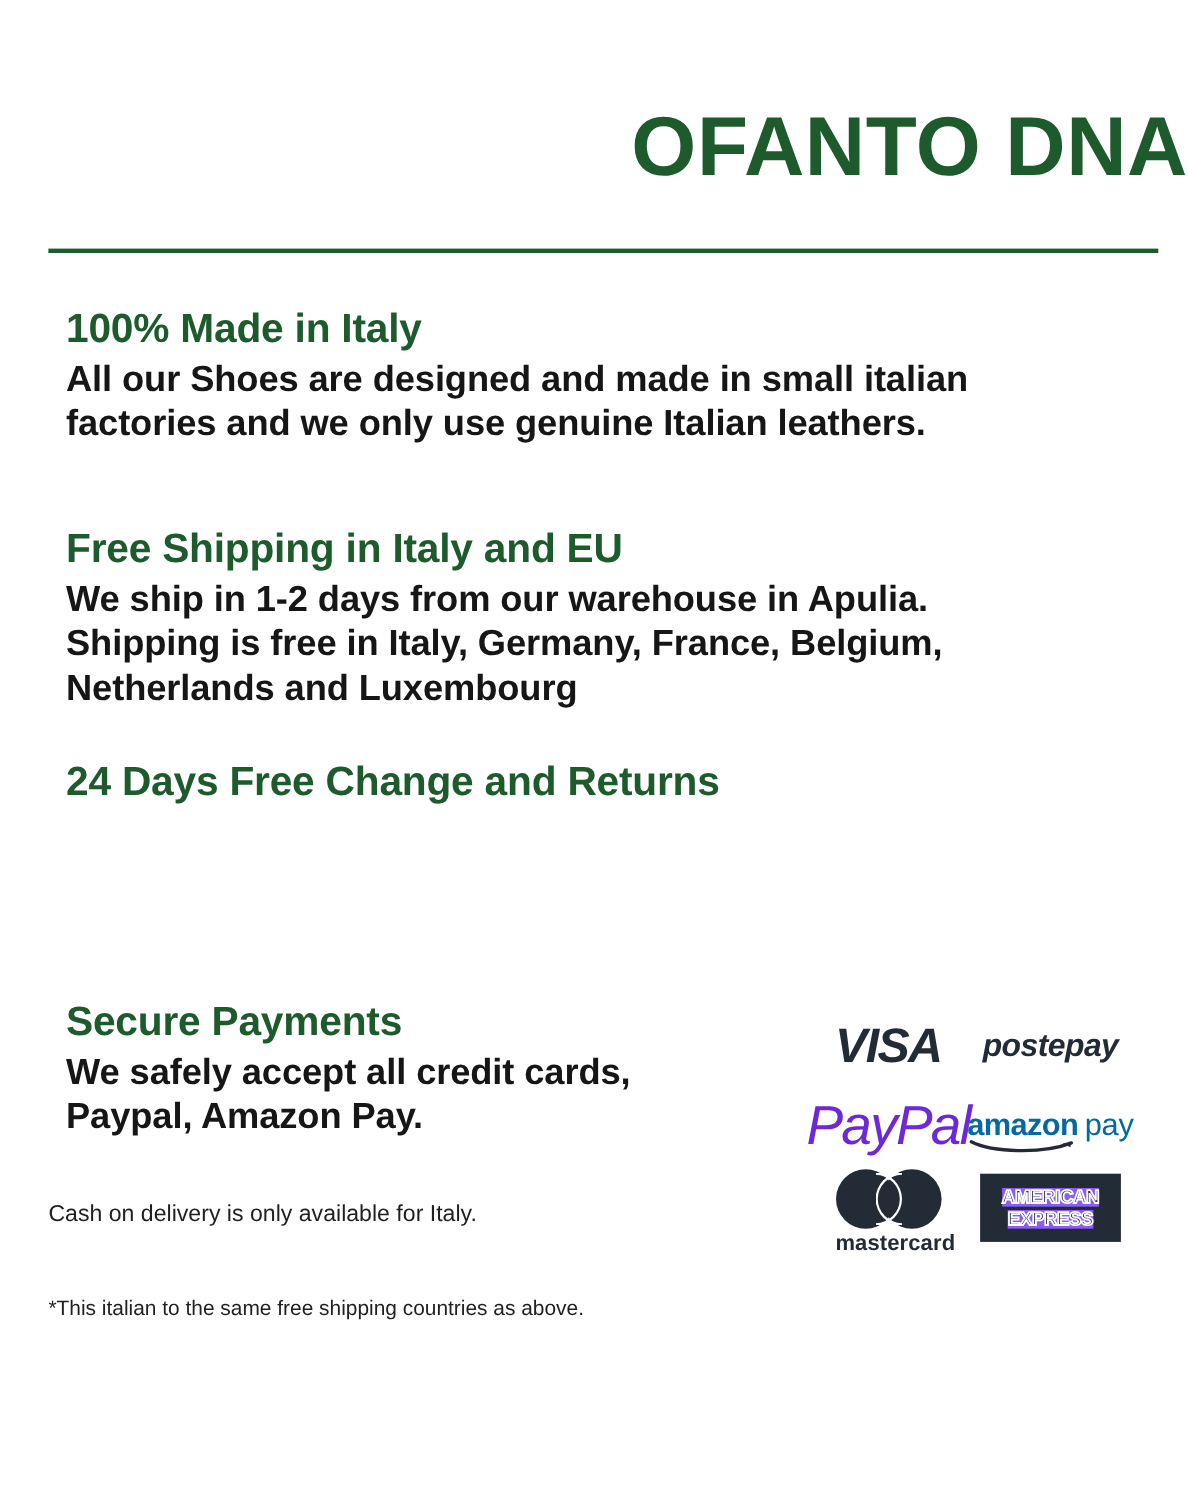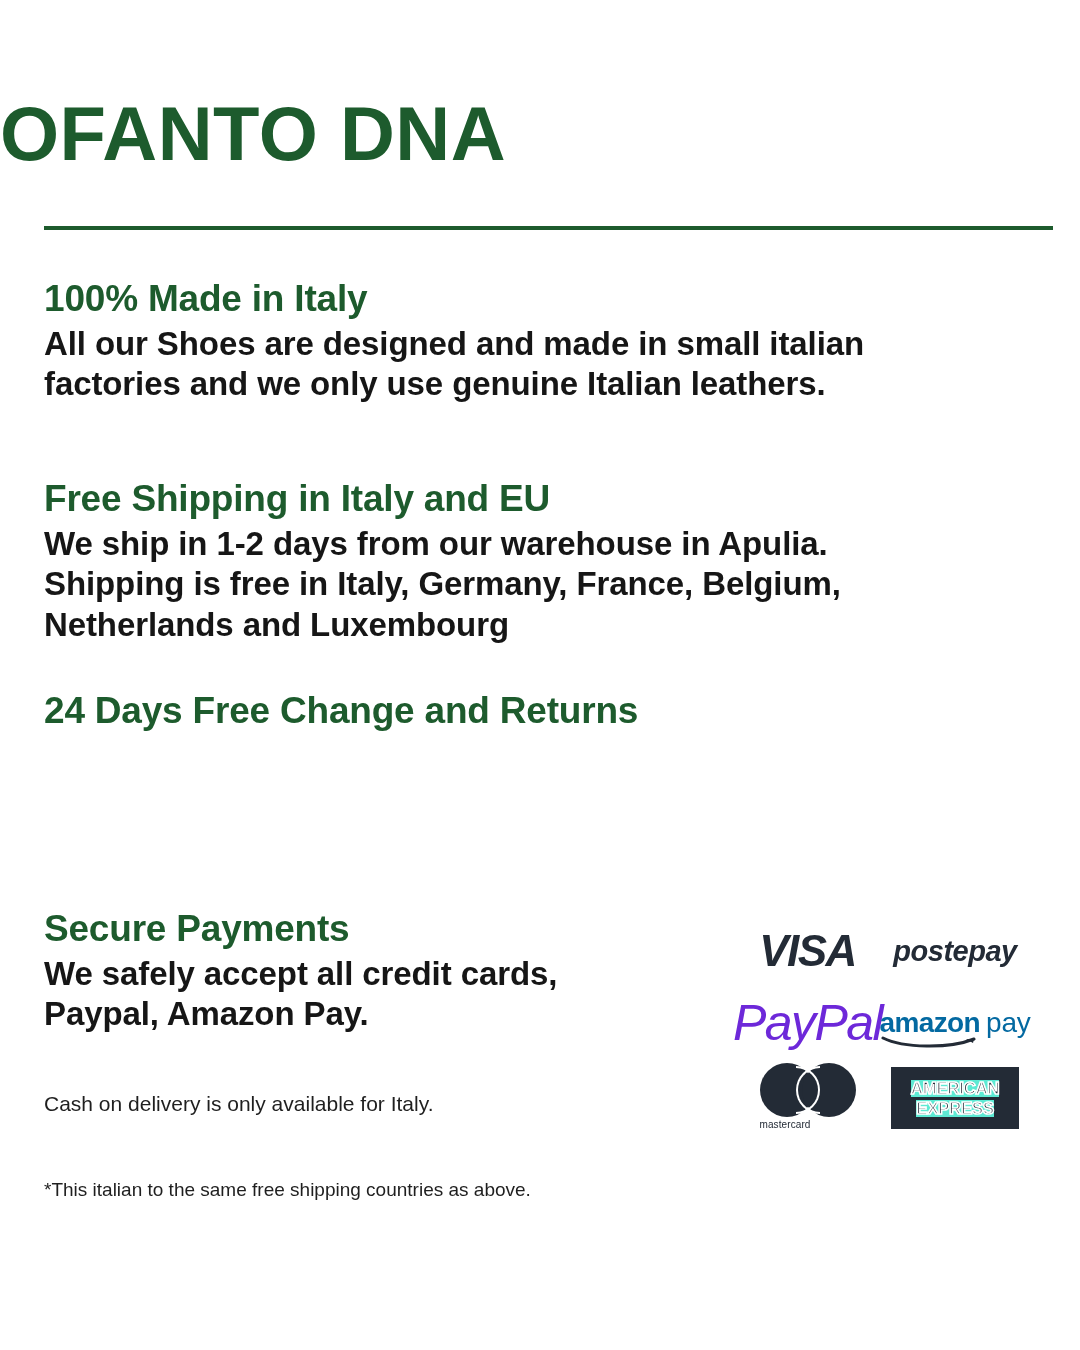--- a/index.html
+++ b/index.html
@@ -22,21 +22,21 @@
     position: relative;
     box-sizing: border-box;
   }
 
   
   .title {
     position: absolute;
     top: 96px;
     left: 0;
     width: 1080px;
-    text-align: left;
+    text-align: right;
     font-size: 76px;
     line-height: 1.0;
     font-weight: 700;
     letter-spacing: 0.5px;
     color: #1d5b2d;
     font-family: "Liberation Sans", sans-serif;
   }
 
   .divider {
     position: absolute;
@@ -48,21 +48,21 @@
   }
 
   
   .content {
     position: absolute;
     top: 278px;
     left: 44px;
     width: 992px;
   }
 
-  .block { margin: 0 0 0 0; }
+  .block { margin: 0 0 0 16px; }
 
   h2.sec-head {
     margin: 0 0 4px 0;
     font-size: 37px;
     line-height: 1.14;
     font-weight: 700;
     color: #1d5b2d;
     letter-spacing: -0.2px;
     font-family: "Liberation Sans", sans-serif;
   }
@@ -211,43 +211,44 @@
     box-sizing: border-box;
     background: transparent;
   }
   .mc-seam-l { left: 36px; border-radius: 24px 0 0 24px; border-right: none;}
   .mc-seam-r { left: 36px; border-radius: 0 24px 24px 0; border-left: none;}
   .mc-label {
     position: absolute;
     top: 56px;
     left: 0;
     width: 96px;
-    text-align: left;
-    font-family: "Liberation Sans", sans-serif;
-    font-size: 10px;
+    text-align: right;
+    font-family: "Liberation Sans", sans-serif;
+    font-size: 20px;
     color: #232b36;
     letter-spacing: 0.1px;
+    font-weight: bold;
   }
 
   .amex-box {
     width: 128px;
     height: 62px;
     background: #232b36;
     display: flex;
     flex-direction: column;
     align-items: center;
     justify-content: center;
     gap: 3px;
   }
   .amex-l1, .amex-l2 {
     font-family: "Liberation Sans", sans-serif;
     font-weight: 700;
     font-size: 17px;
     color: #232b36;
-    background: #5eead4;
+    background: #8b5cf6;
     -webkit-text-stroke: 1.6px #ffffff;
     letter-spacing: -0.4px;
     line-height: 1;
     text-align: left;
   }
 </style>
 </head>
 <body>
 
 <div class="page">

